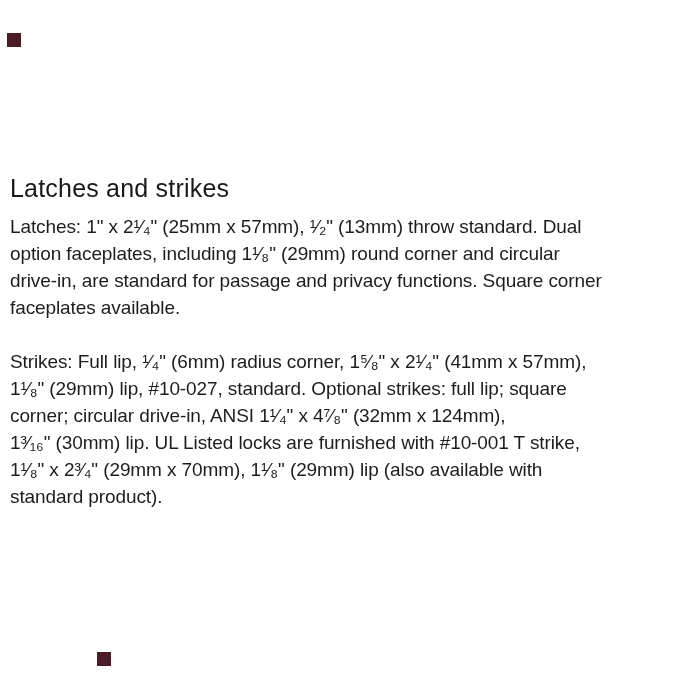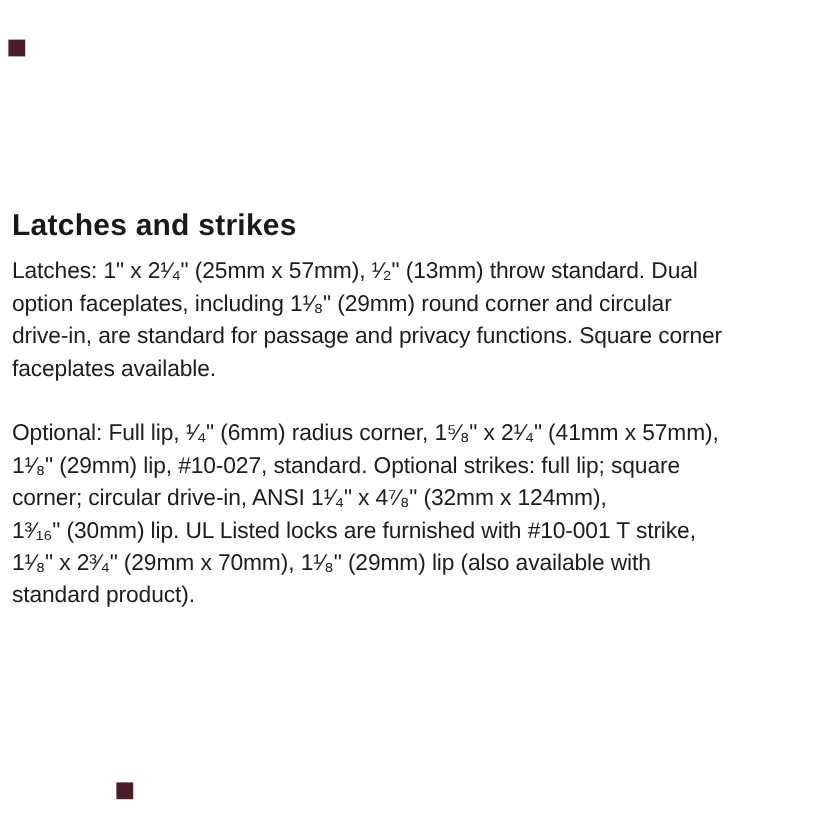--- a/index.html
+++ b/index.html
@@ -29,21 +29,21 @@
   }
   .content {
     position: absolute;
     left: 10px;
     top: 174px;
     width: 684px;
   }
   h1.page-title {
     margin: 0 0 10px 0;
     font-size: 25px;
-    font-weight: 700;
+    font-weight: 400;
     color: #191919;
     letter-spacing: 0.2px;
   }
   p.spec-para {
     margin: 0 0 27px 0;
     font-size: 19px;
     line-height: 27px;
     color: #1d1d1d;
     letter-spacing: -0.1px;
   }
@@ -62,21 +62,21 @@
 
 <div class="content">
 
   <h1 class="page-title">Latches and strikes</h1>
 
   <p class="spec-para"><span class="lead">Latches: </span><span class="body-lines">1" x 2¹⁄₄" (25mm x 57mm), ¹⁄₂" (13mm) throw standard. Dual
 option faceplates, including 1¹⁄₈" (29mm) round corner and circular
 drive-in, are standard for passage and privacy functions. Square corner
 faceplates available.</span></p>
 
-  <p class="spec-para"><span class="lead">Optional: </span><span class="body-lines">Full lip, ¹⁄₄" (6mm) radius corner, 1⁵⁄₈" x 2¹⁄₄" (41mm x 57mm),
+  <p class="spec-para"><span class="lead">Strikes: </span><span class="body-lines">Full lip, ¹⁄₄" (6mm) radius corner, 1⁵⁄₈" x 2¹⁄₄" (41mm x 57mm),
 1¹⁄₈" (29mm) lip, #10-027, standard. Optional strikes: full lip; square
 corner; circular drive-in, ANSI 1¹⁄₄" x 4⁷⁄₈" (32mm x 124mm),
 1³⁄₁₆" (30mm) lip. UL Listed locks are furnished with #10-001 T strike,
 1¹⁄₈" x 2³⁄₄" (29mm x 70mm), 1¹⁄₈" (29mm) lip (also available with
 standard product).</span></p>
 
 </div>
 
 <div class="marker marker-bottom" style="background-color: rgb(75, 28, 37);"></div>
 

